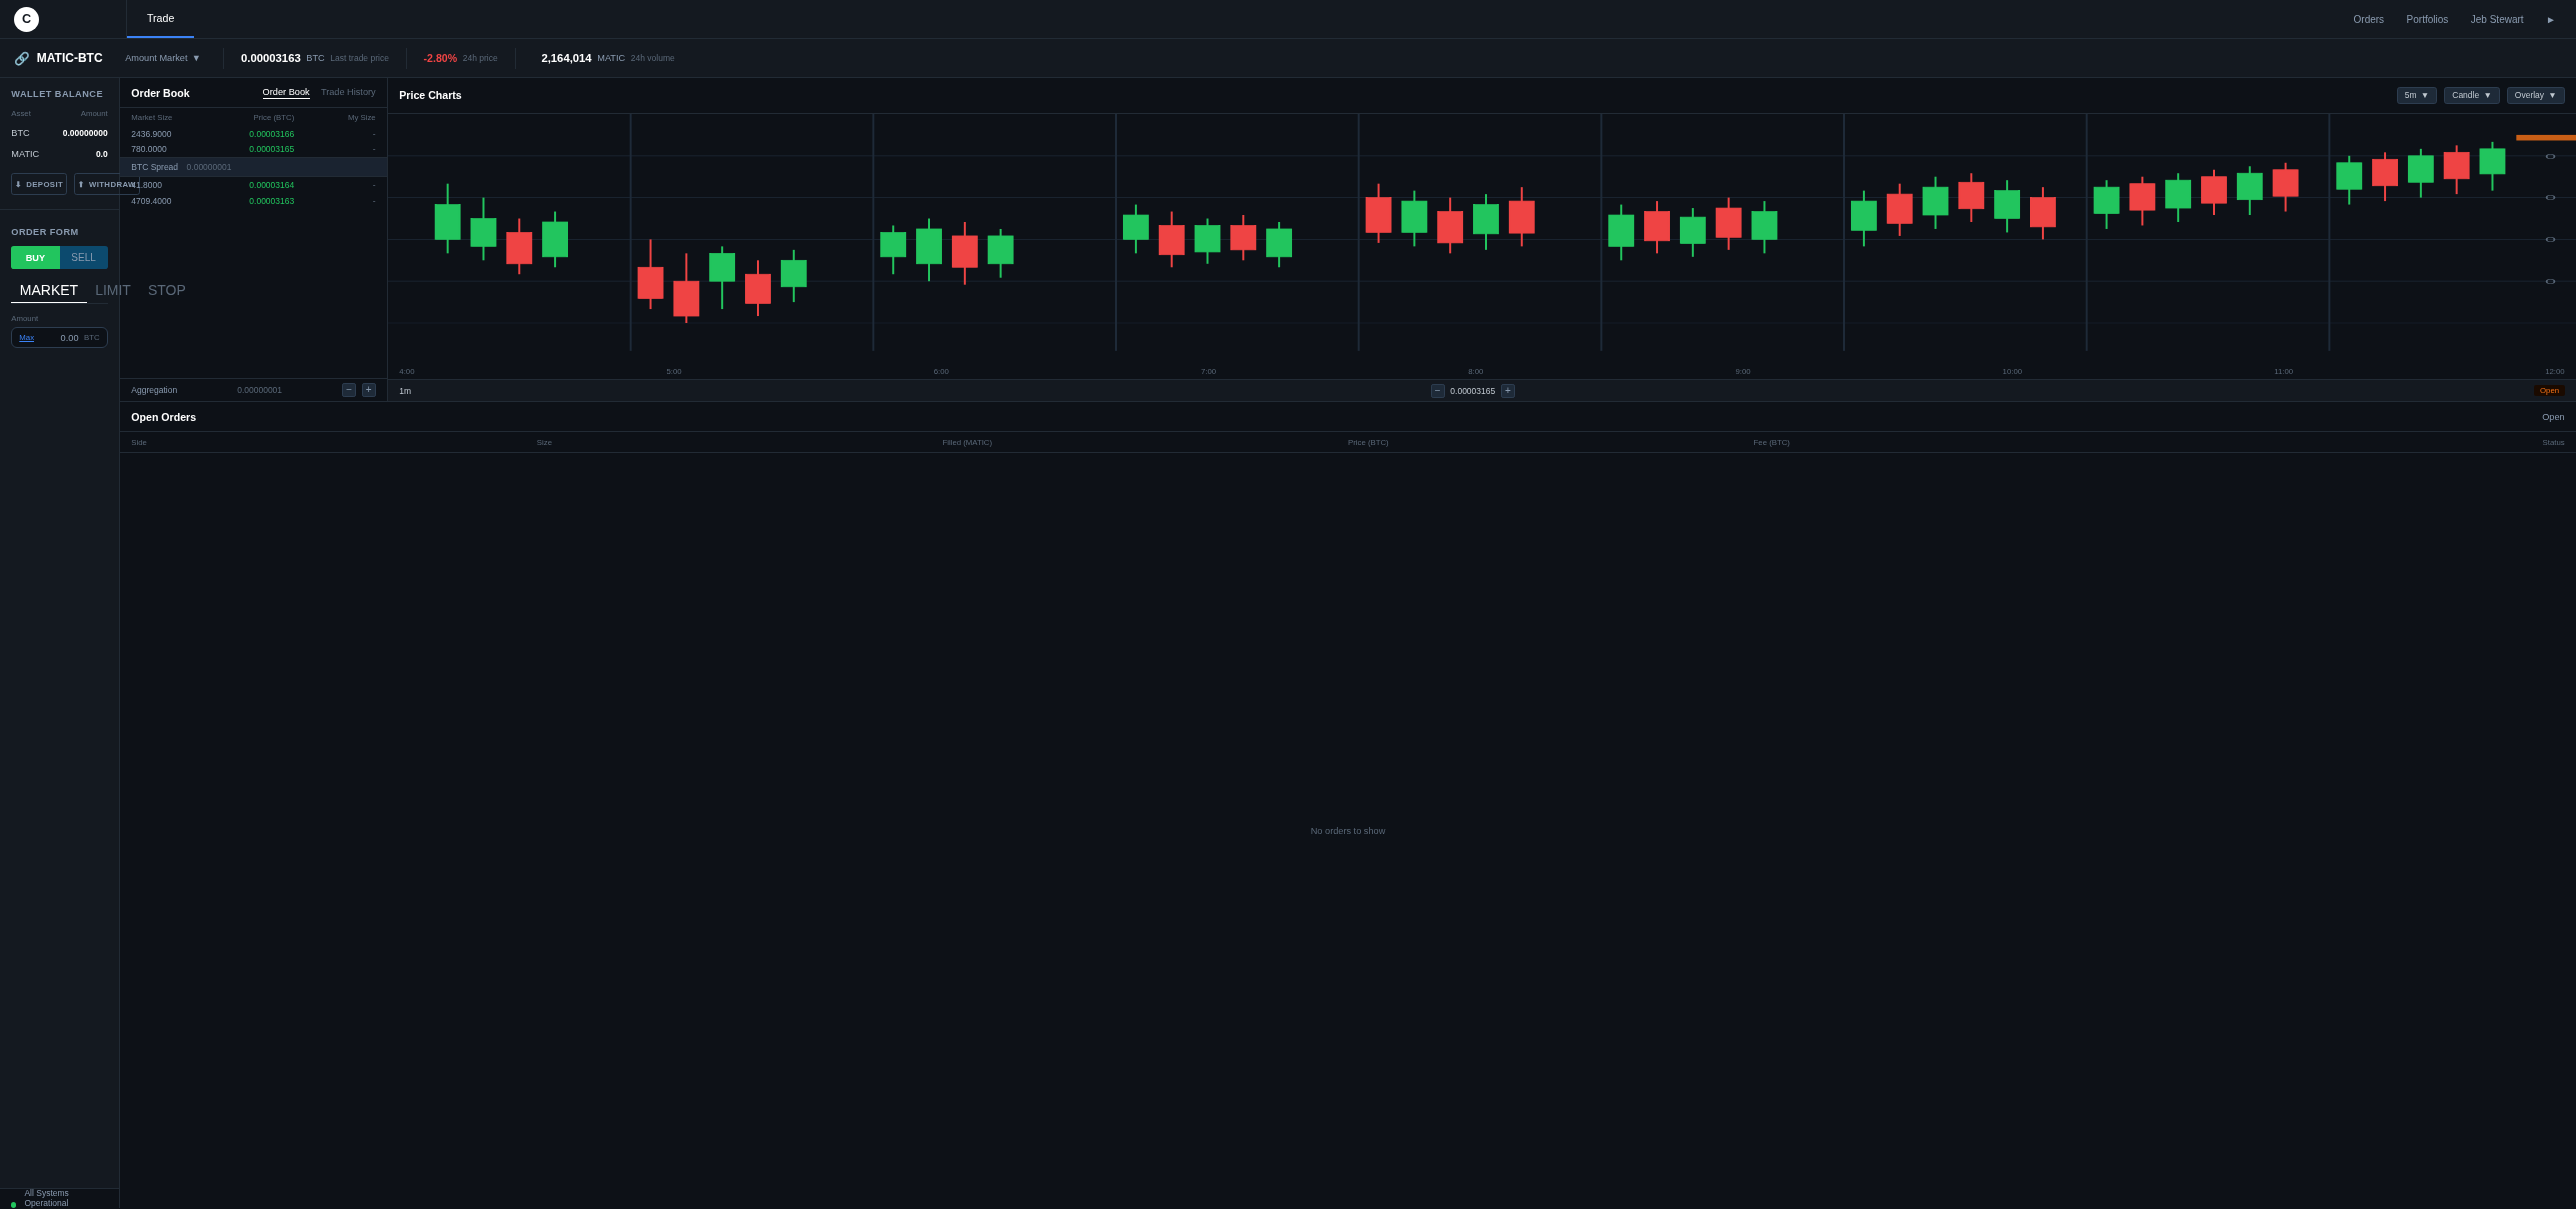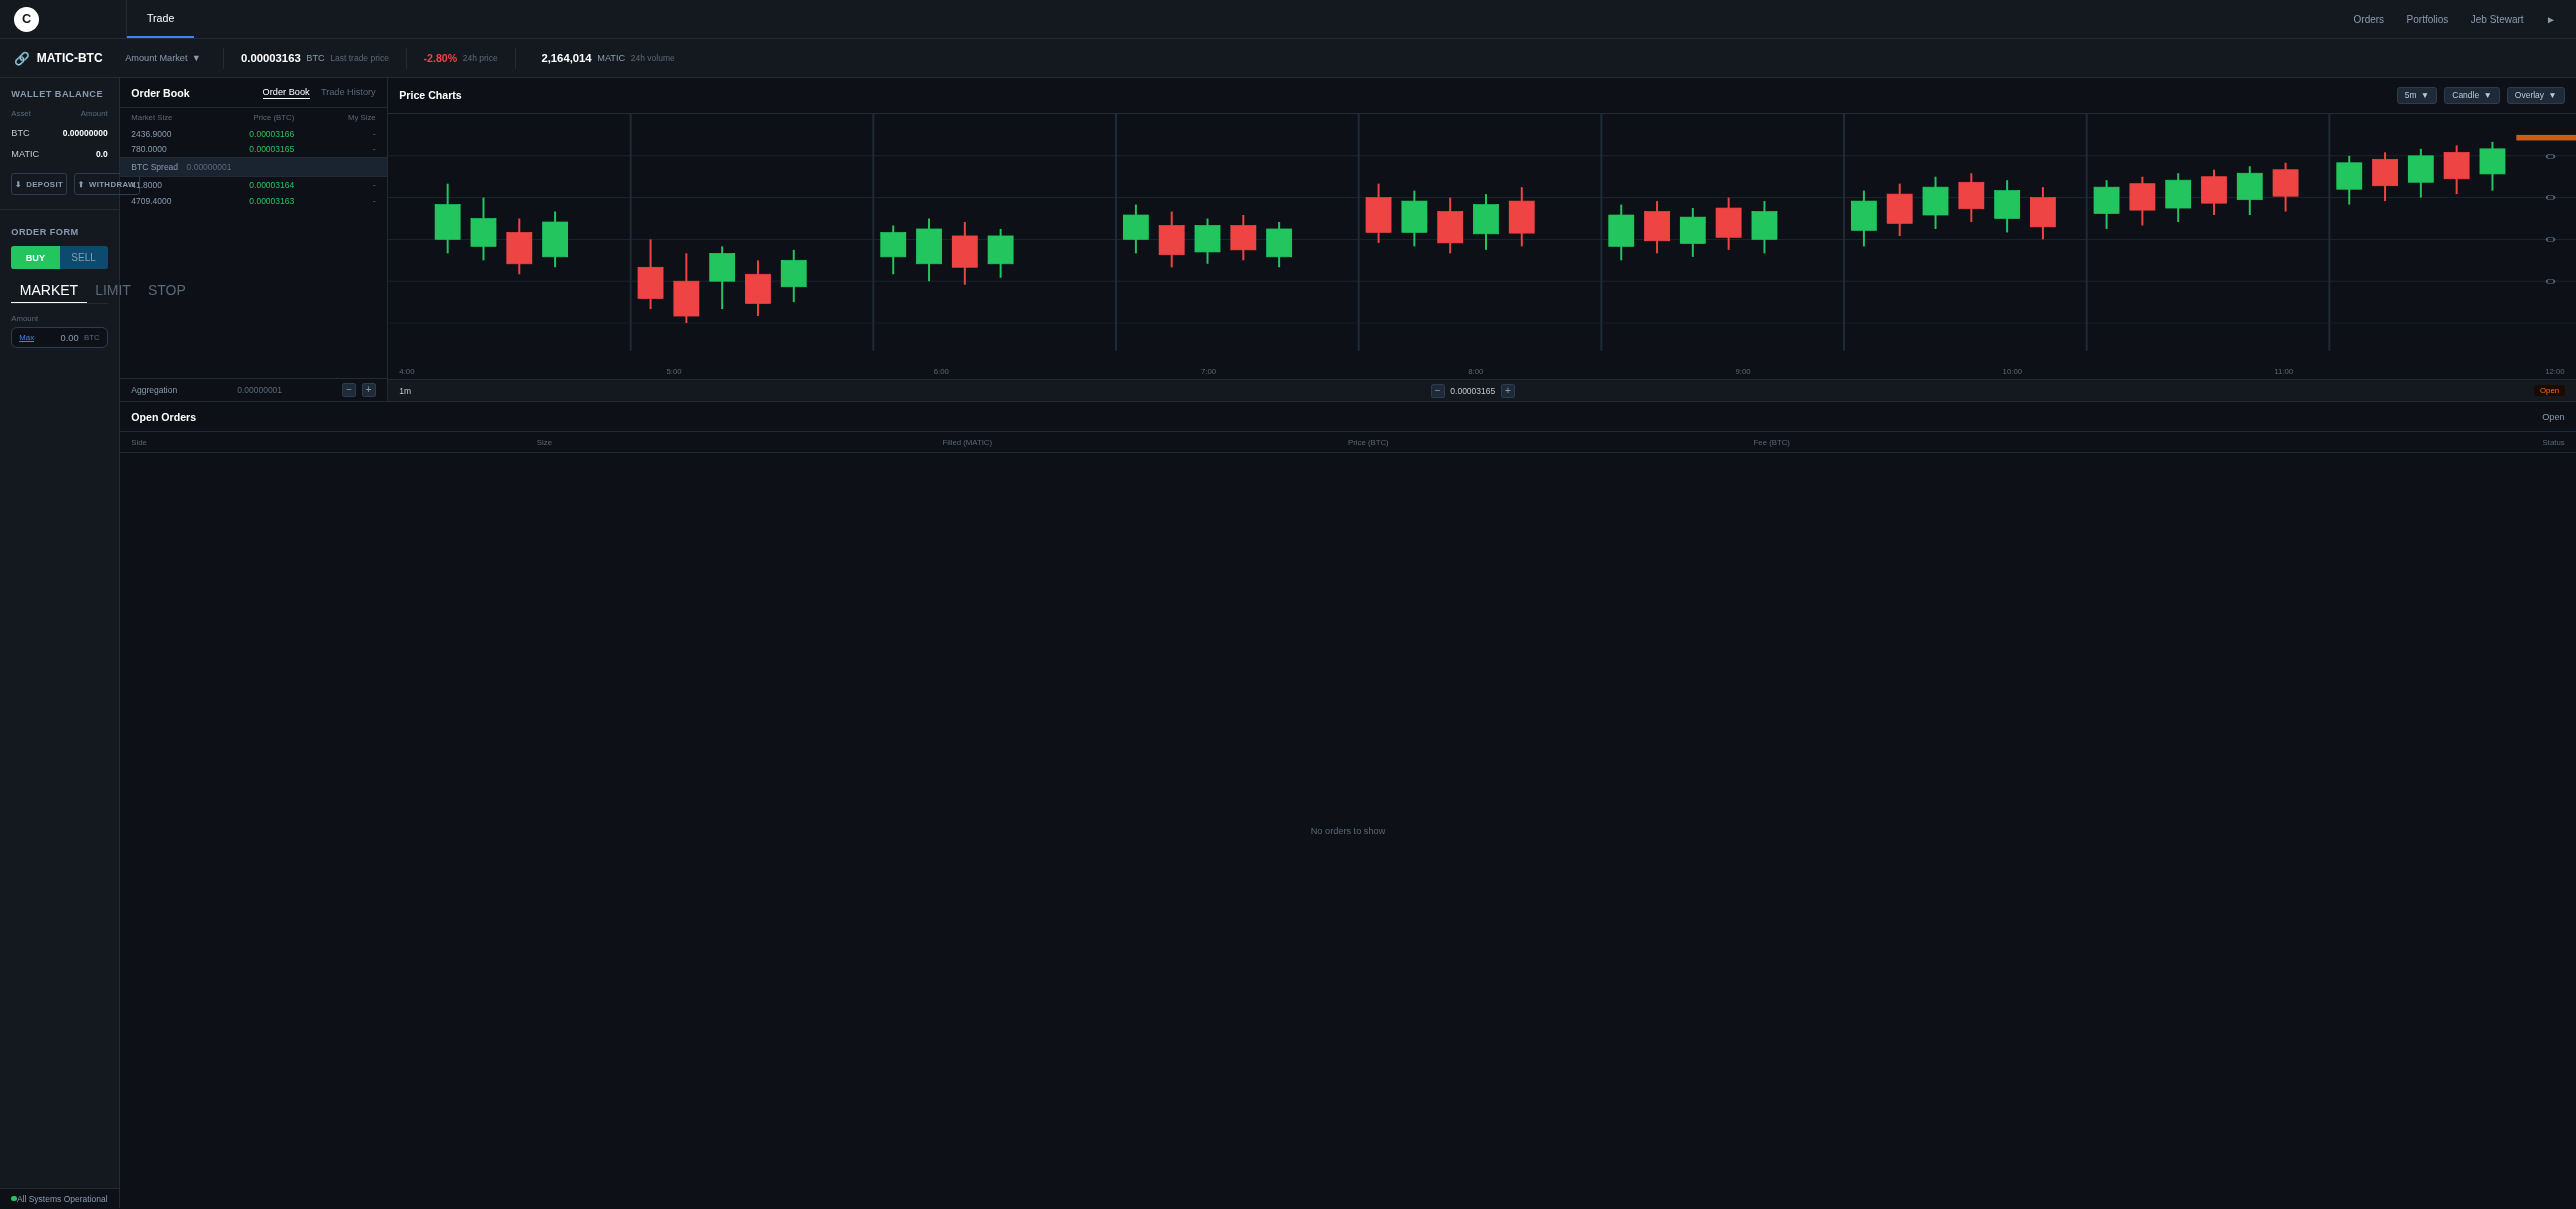--- a/index.html
+++ b/index.html
@@ -284,23 +284,23 @@
       color: #5a6878;
       font-size: 7.8px;
     }
 
     
     .status-bar {
       height: 20px;
       background: #0d1117;
       border-top: 0.7px solid #222b35;
       display: flex;
-      align-items: center;
+      align-items: flex-end;
       padding: 0 11.3px;
-      gap: 0;
+      gap: 8px;
     }
     .status-dot {
       width: 5.6px;
       height: 5.6px;
       border-radius: 50%;
       background: #22c55e;
     }
     .status-text {
       font-size: 8.5px;
       color: #8a9bb0;

